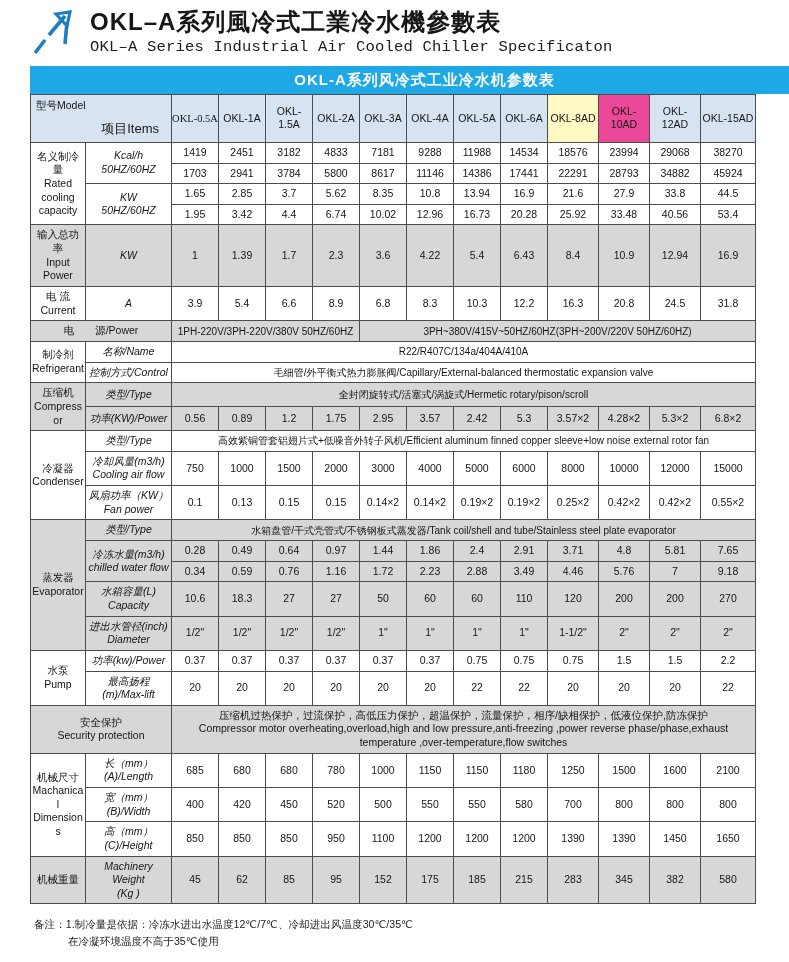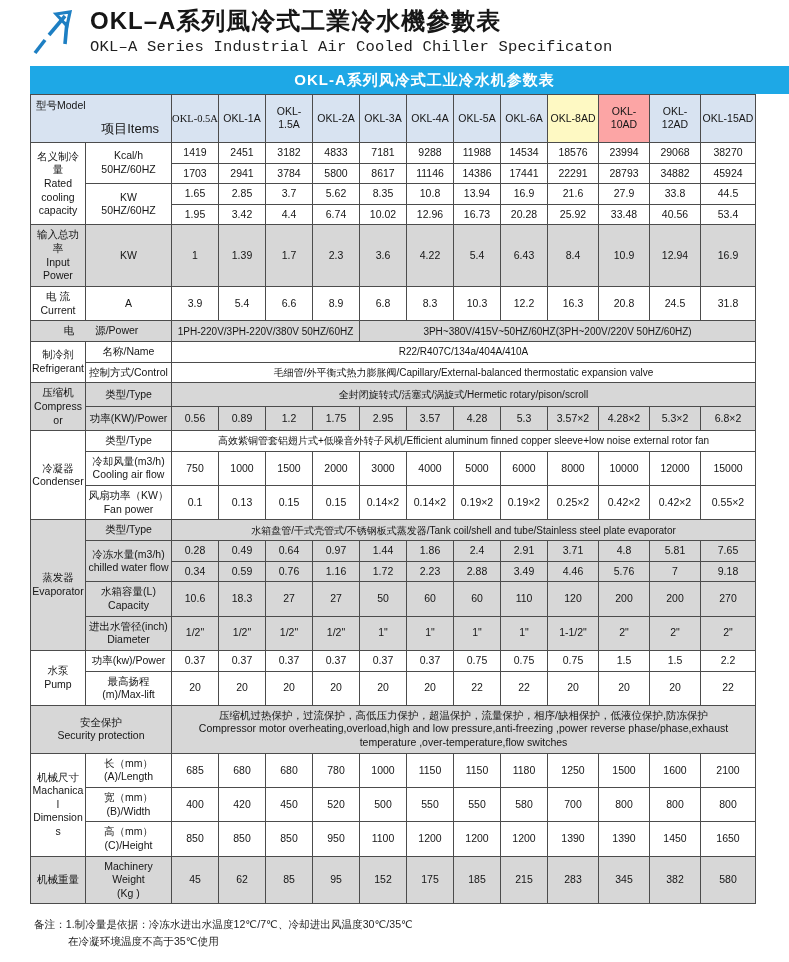--- a/index.html
+++ b/index.html
@@ -4,21 +4,21 @@
 <style>
   html,body{margin:0;padding:0;background:#ffffff;}
   body{
     width:789px;height:962px;overflow:hidden;
     font-family:"Liberation Sans","DejaVu Sans",sans-serif;
     color:#1a1a1a;-webkit-font-smoothing:antialiased;
   }
   .page{padding:8px 31px 0 30px;}
 
   
-  .titlebar{display:flex;align-items:center;gap:12px;margin-left:2px;}
+  .titlebar{display:flex;align-items:flex-end;gap:12px;margin-left:2px;}
   .logo{width:46px;height:46px;flex:0 0 auto;margin-top:2px;}
   .titles{display:flex;flex-direction:column;}
   .title-zh{font-size:24px;font-weight:bold;letter-spacing:1px;line-height:1.1;color:#161616;}
   .title-en{font-size:15.5px;font-weight:normal;color:#202020;margin-top:3px;letter-spacing:0.2px;font-family:Liberation Mono, monospace;}
 
   
   .banner{
     margin-top:10px;width:789px;height:28px;line-height:28px;
     text-align:center;color:#ffffff;font-size:15px;font-weight:bold;letter-spacing:1px;
   }
@@ -29,21 +29,21 @@
     font-size:10.5px;color:#151515;
   }
   table.spec td,table.spec th{
     border:1px solid #4c4c4c;text-align:center;vertical-align:middle;
     padding:3px 1px;white-space:pre-line;word-wrap:break-word;line-height:1.3;
     background:#ffffff;font-weight:normal;
   }
   table.spec th.model-h{height:24px;font-size:10.5px;padding:2px 0;}
   tr.shaded td{background:#d7d7d7;}
   td.cat{font-size:10.5px;line-height:1.35;padding:2px 1px;}
-  td.item{font-size:10.5px;line-height:1.3;}
+  td.item{font-size:10.5px;line-height:1.3;font-style:italic;}
   td.span-cell{font-size:10px;}
   td.left-cell{text-align:left;padding-left:8px;padding-right:6px;line-height:1.55;font-size:10.5px;}
   td.merged-label{font-size:10.5px;line-height:1.4;}
 
   
   td.corner{
     position:relative;padding:0;height:28px;
     background-image:linear-gradient(to bottom right,
       rgba(0,0,0,0) 49.3%, #4c4c4c 49.3%, #4c4c4c 50.7%, rgba(0,0,0,0) 50.7%);
   }
@@ -94,21 +94,21 @@
         </td>
       <th class="model-h" style="background: rgb(216, 227, 241); font-family: Liberation Serif, serif;">OKL-0.5A</th>
           <th class="model-h" style="background: rgb(216, 227, 241);">OKL-1A</th>
           <th class="model-h" style="background: rgb(216, 227, 241);">OKL-1.5A</th>
           <th class="model-h" style="background: rgb(216, 227, 241);">OKL-2A</th>
           <th class="model-h" style="background: rgb(216, 227, 241);">OKL-3A</th>
           <th class="model-h" style="background: rgb(216, 227, 241);">OKL-4A</th>
           <th class="model-h" style="background: rgb(216, 227, 241);">OKL-5A</th>
           <th class="model-h" style="background: rgb(216, 227, 241);">OKL-6A</th>
           <th class="model-h" style="background: #fef9c3;">OKL-8AD</th>
-          <th class="model-h" style="background: #fca5a5; margin-top: 33px;">OKL-10AD</th>
+          <th class="model-h" style="background: #ec4899; margin-top: 33px;">OKL-10AD</th>
           <th class="model-h" style="background: rgb(216, 227, 241);">OKL-12AD</th>
           <th class="model-h" style="background: rgb(216, 227, 241);">OKL-15AD</th>
         </tr>
     </thead>
     <tbody id="spec-body">
         <tr>
           <td class="cat" rowspan="4">名义制冷量
 Rated
 cooling
 capacity</td>
@@ -227,21 +227,21 @@
           <td colspan="12" class="span-cell">全封闭旋转式/活塞式/涡旋式/Hermetic rotary/pison/scroll</td>
         </tr>
         <tr class="shaded">
           <td class="item">功率(KW)/Power</td>
           <td>0.56</td>
           <td>0.89</td>
           <td>1.2</td>
           <td>1.75</td>
           <td>2.95</td>
           <td>3.57</td>
-          <td>4.28</td>
+          <td>2.42</td>
           <td>5.3</td>
           <td>3.57×2</td>
           <td>4.28×2</td>
           <td>5.3×2</td>
           <td>6.8×2</td>
         </tr>
         <tr>
           <td class="cat" rowspan="3">冷凝器
 Condenser</td>
           <td class="item">类型/Type</td>

